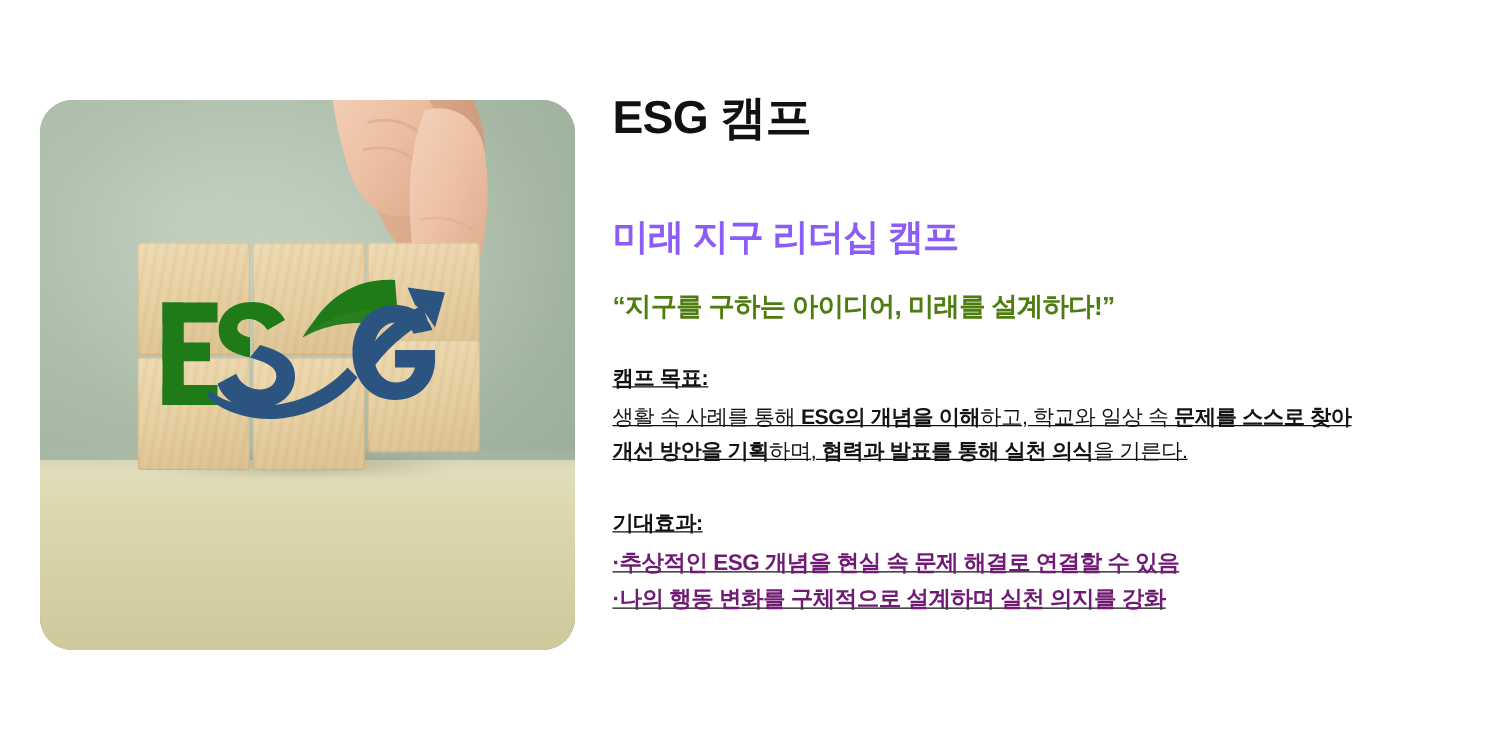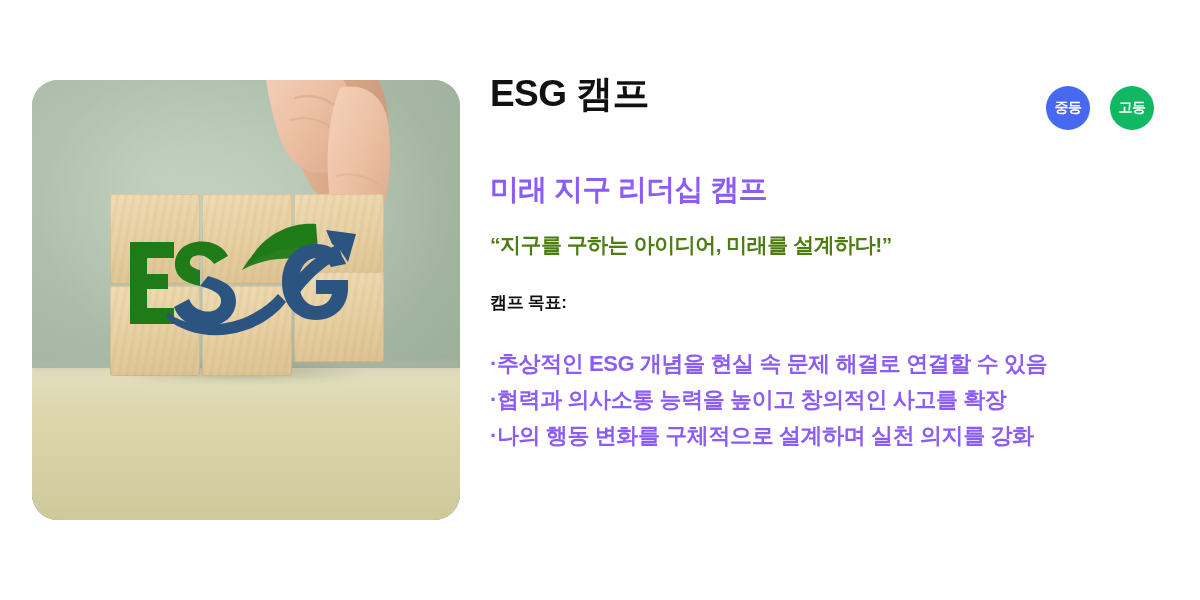--- a/index.html
+++ b/index.html
@@ -152,20 +152,21 @@
   .tagline {
     font-size: 21px;
     font-weight: 700;
     letter-spacing: -0.5px;
     margin: 21px 0 0 0;
     color: #4d7c0f;
   }
 
   .section {
     margin-top: 32px;
+    text-decoration: underline;
   }
   .section-heading {
     font-size: 17px;
     font-weight: 700;
     letter-spacing: -0.3px;
     margin: 0 0 6px 0;
     color: #111111;
   }
   .para {
     font-size: 17px;
@@ -176,25 +177,25 @@
     color: #141414;
   }
   .para b { font-weight: 700; }
 
   .bullets {
     margin: 2px 0 0 0;
     padding: 0;
     list-style: none;
   }
   .bullets li {
-    font-size: 22px;
+    font-size: 18px;
     font-weight: 700;
     line-height: 1.63;
     letter-spacing: -0.4px;
-    color: #8b5cf6;
+    color: #701a75;
   }
 
   
   .badges {
     position: absolute;
     left: 1046px;
     top: 86px;
     display: flex;
     gap: 20px;
   }
@@ -301,29 +302,26 @@
   <div class="content">
 
     <h1 class="title">ESG 캠프</h1>
 
     <h2 class="subtitle">미래 지구 리더십 캠프</h2>
 
     <p class="tagline">“지구를 구하는 아이디어, 미래를 설계하다!”</p>
 
     <div class="section">
       <div class="section-heading">캠프 목표:</div>
+      <p class="para"><span>생활 속 사례를 통해 </span><b>ESG의 개념을 이해</b><span>하고, 학교와 일상 속 </span><b>문제를 스스로 찾아</b> <b>개선 방안을 기획</b><span>하며, </span><b>협력과 발표를 통해 실천 의식</b><span>을 기른다.</span></p>
     </div>
 
     <div class="section">
+      <div class="section-heading">기대효과:</div>
       <ul class="bullets">
         <li>·추상적인 ESG 개념을 현실 속 문제 해결로 연결할 수 있음</li>
-        <li>·협력과 의사소통 능력을 높이고 창의적인 사고를 확장</li>
         <li>·나의 행동 변화를 구체적으로 설계하며 실천 의지를 강화</li>
       </ul>
     </div>
   </div>
 
-  <div class="badges">
-    <div class="badge" style="background: rgb(71, 105, 239);">중등</div>
-    <div class="badge" style="background: rgb(16, 184, 100);">고등</div>
-  </div>
 
 </div>
 
 </body></html>

